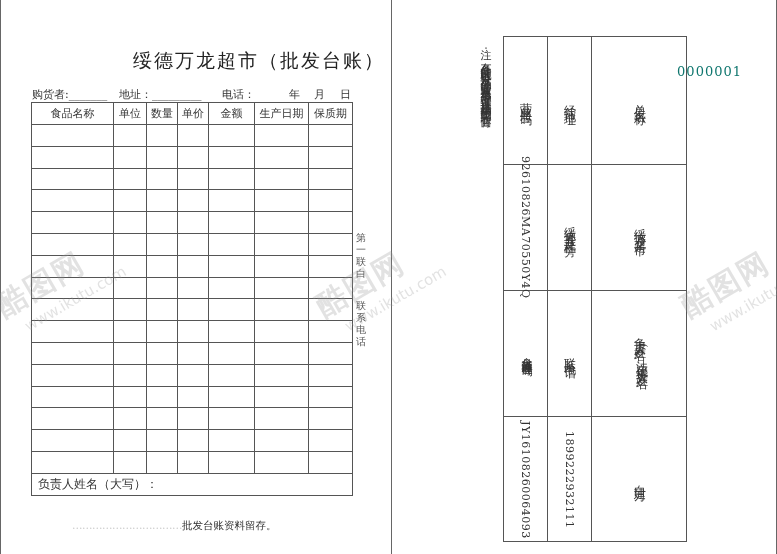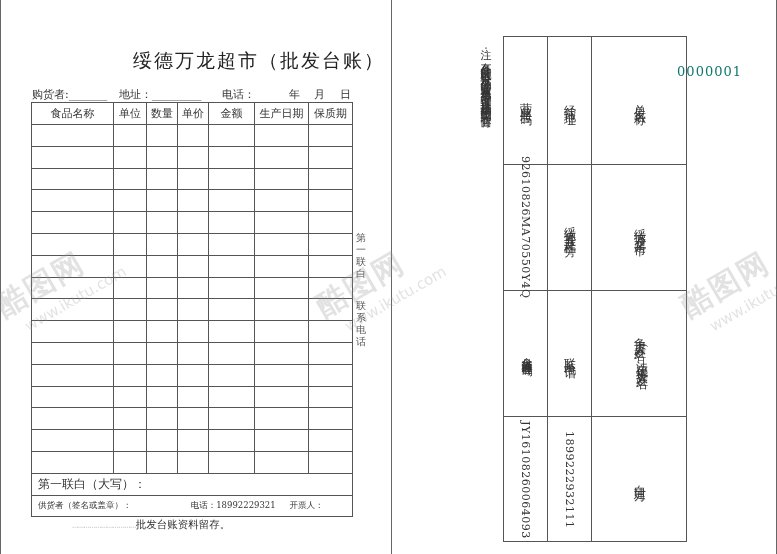--- a/index.html
+++ b/index.html
@@ -18,21 +18,21 @@
   table.ledger { position:absolute; left:31px; top:102px; width:321px; border-collapse:collapse; table-layout:fixed; }
   table.ledger td, table.ledger th { border:1px solid #555; padding:0; font-weight:normal; font-size:11px; text-align:center; color:#333; }
   table.ledger th { height:21px; }
   table.ledger td { height:20.8px; }
   .total-row td { text-align:left !important; padding-left:6px !important; font-size:12px !important; height:21px !important; }
   .supplier-row td { text-align:left !important; padding-left:6px !important; font-size:8.5px !important; height:20px !important; }
   .supplier-row span { display:inline-block; }
 
   .footnote { position:absolute; left:32px; top:517px; width:325px; font-size:10.5px; line-height:16px; color:#333; }
   .footnote .faded { color:#ccc; letter-spacing:-0.5px; }
-  .footnote .l2 { padding-left:40px;font-family:Liberation Mono, monospace; }
+  .footnote .l2 { padding-left:40px; }
 
   .side-label { position:absolute; left:356px; font-size:10px; color:#555; width:10px; text-align:center; line-height:12px; }
 
   
   .note-col { position:absolute; left:478px; top:40px; width:14px; font-size:11px; line-height:13px; color:#333;
               writing-mode:vertical-rl; letter-spacing:1.5px; height:510px; }
   .rtable { position:absolute; left:503px; top:36px; width:184px; height:506px; border:1px solid #555; box-sizing:border-box; }
   .rcol { position:absolute; top:0; height:100%; border-left:1px solid #555; }
   .rrow { position:absolute; left:0; width:100%; border-top:1px solid #555; }
   .rcell { position:absolute; display:flex; align-items:center; justify-content:center; writing-mode:vertical-rl;
@@ -225,28 +225,21 @@
         <td></td>
         <td></td>
         <td></td>
         <td></td>
         <td></td>
         <td></td>
       </tr>
     </tbody>
   <tfoot>
     <tr class="total-row">
-      <td colspan="7">第一联白（大写）：</td>
-    </tr>
-    <tr class="supplier-row">
-      <td colspan="7">
-        <span style="width:150px">供货者（签名或盖章）：</span>
-        <span style="width:96px">电话：18992229321</span>
-        <span>开票人：</span>
-      </td>
+      <td colspan="7">负责人姓名（大写）：</td>
     </tr>
   </tfoot>
 </table>
 
 <div class="footnote">
   <div class="l2"><span class="faded">……………………………</span><span>批发台账资料留存。</span></div>
 </div>
 
 <div class="side-label" style="top:232px">第一联白</div>
 <div class="side-label" style="top:300px">联系电话</div>

